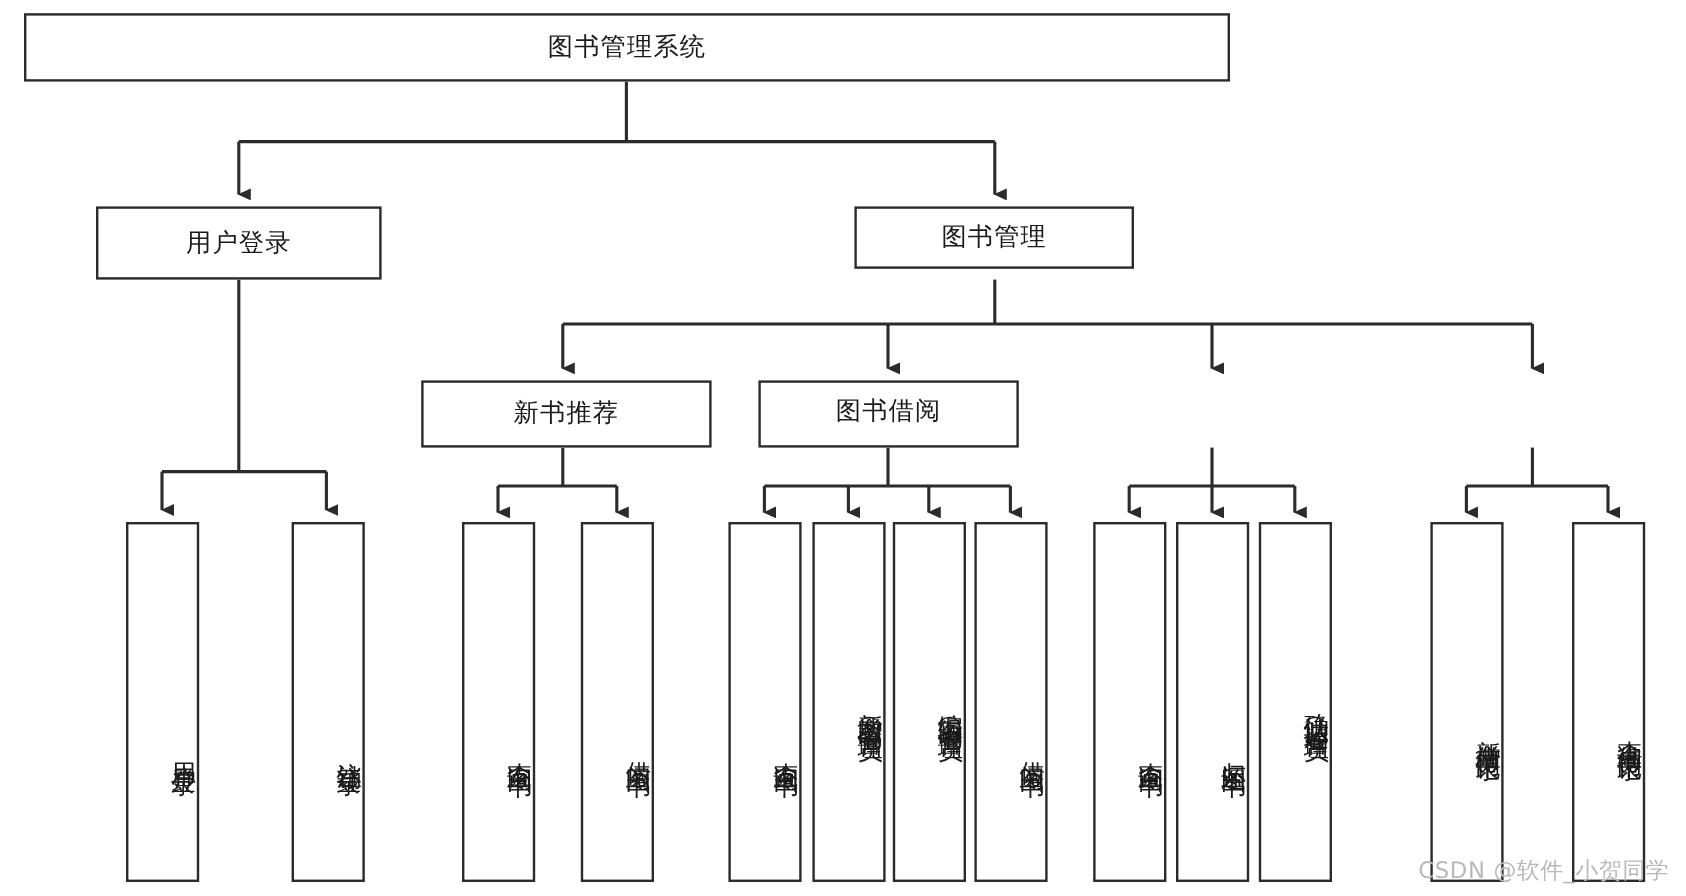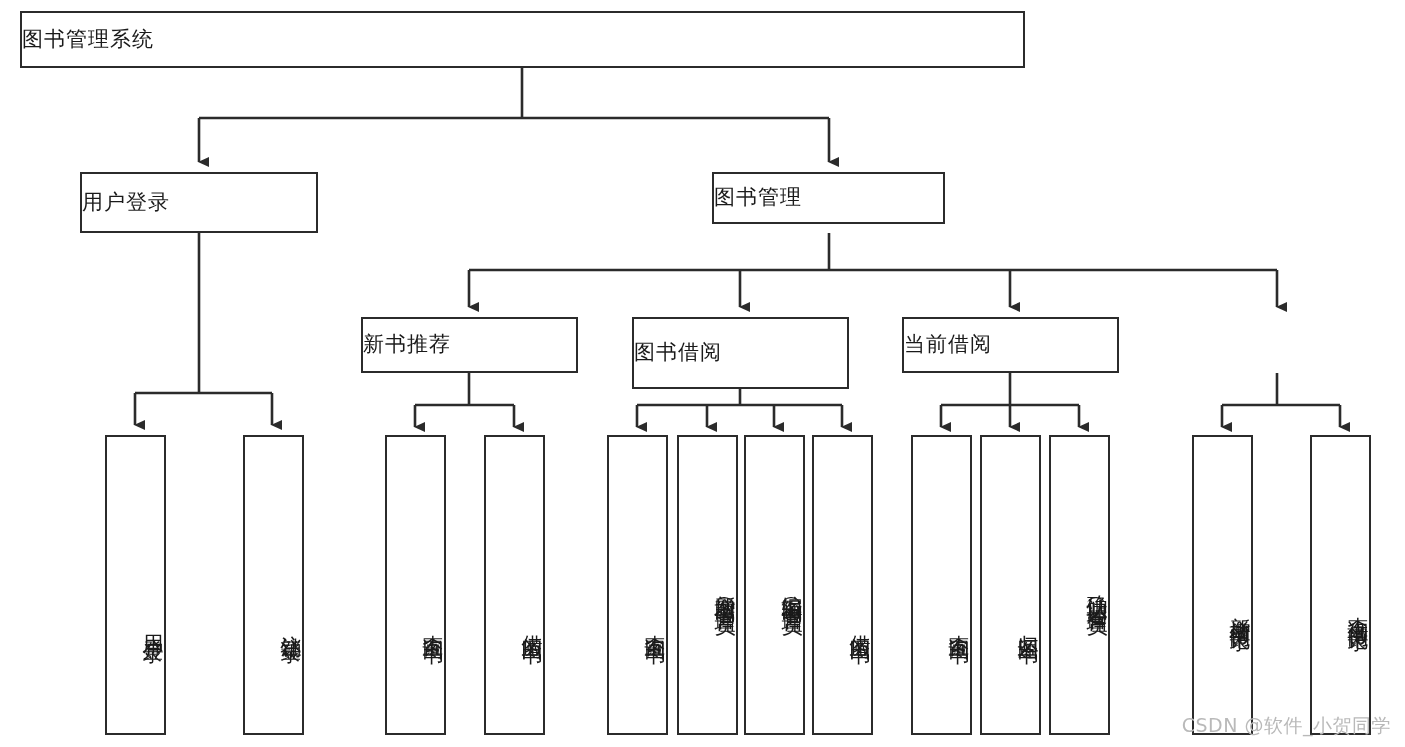--- a/index.html
+++ b/index.html
@@ -26,21 +26,21 @@
     height: 747px;
     pointer-events: none;
   }
   .node {
     position: absolute;
     box-sizing: border-box;
     border: 2.5px solid #2b2b2b;
     background: #ffffff;
     display: flex;
     align-items: center;
-    justify-content: flex-start;
+    justify-content: center;
     color: #1a1a1a;
   }
   .node.h {
     font-size: 21px;
     letter-spacing: 1px;
     line-height: 1.1;
   }
   .node.v {
     writing-mode: vertical-rl;
     text-orientation: upright;
@@ -128,28 +128,25 @@
     <span class="label">图书管理系统</span>
   </div>
 
   <div class="node h" style="left:80px; top:172px; width:238px; height:61px;">
     <span class="label">用户登录</span>
   </div>
   <div class="node h" style="left:712px; top:172px; width:233px; height:52px;">
     <span class="label">图书管理</span>
   </div>
 
-  <div class="node h" style="left:361px; top:317px; width:217px; height:56px;">
+  <div class="node h" style="left:351px; top:317px; width:242px; height:56px;">
     <span class="label">新书推荐</span>
   </div>
-  <div class="node h" style="left:632px; top:317px; width:217px; height:72px;">
+  <div class="node h" style="left:632px; top:317px; width:217px; height:56px;font-family:Liberation Mono, monospace;">
     <span class="label">图书借阅</span>
-  </div>
-  <div class="node h" style="left:902px; top:317px; width:217px; height:56px;">
-    <span class="label">当前借阅</span>
   </div>
 
   <div class="node v" style="left:105px; top:435px; width:61px; height:300px; padding-top:78px;">
     <span class="label">用户登录</span>
   </div>
   <div class="node v" style="left:243px; top:435px; width:61px; height:300px; padding-top:78px;">
     <span class="label">注销登录</span>
   </div>
 
   <div class="node v" style="left:385px; top:435px; width:61px; height:300px; padding-top:78px;">

